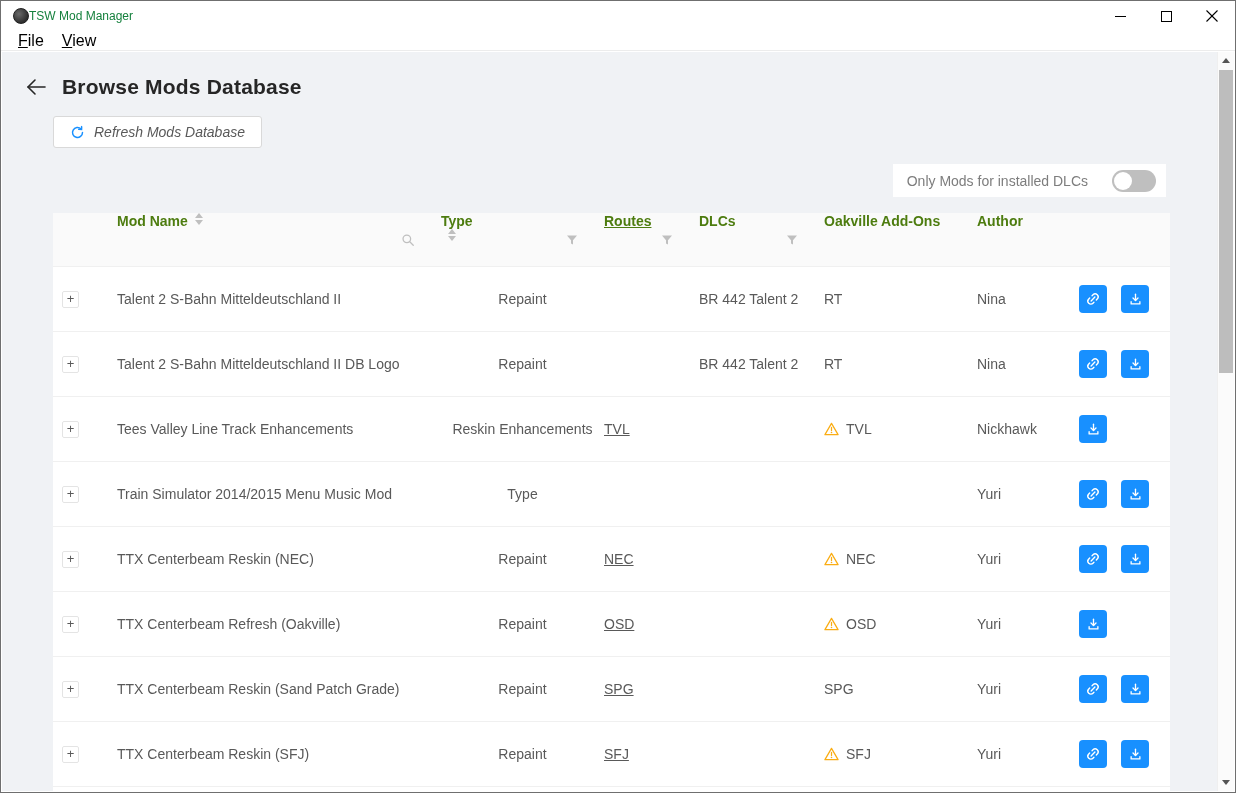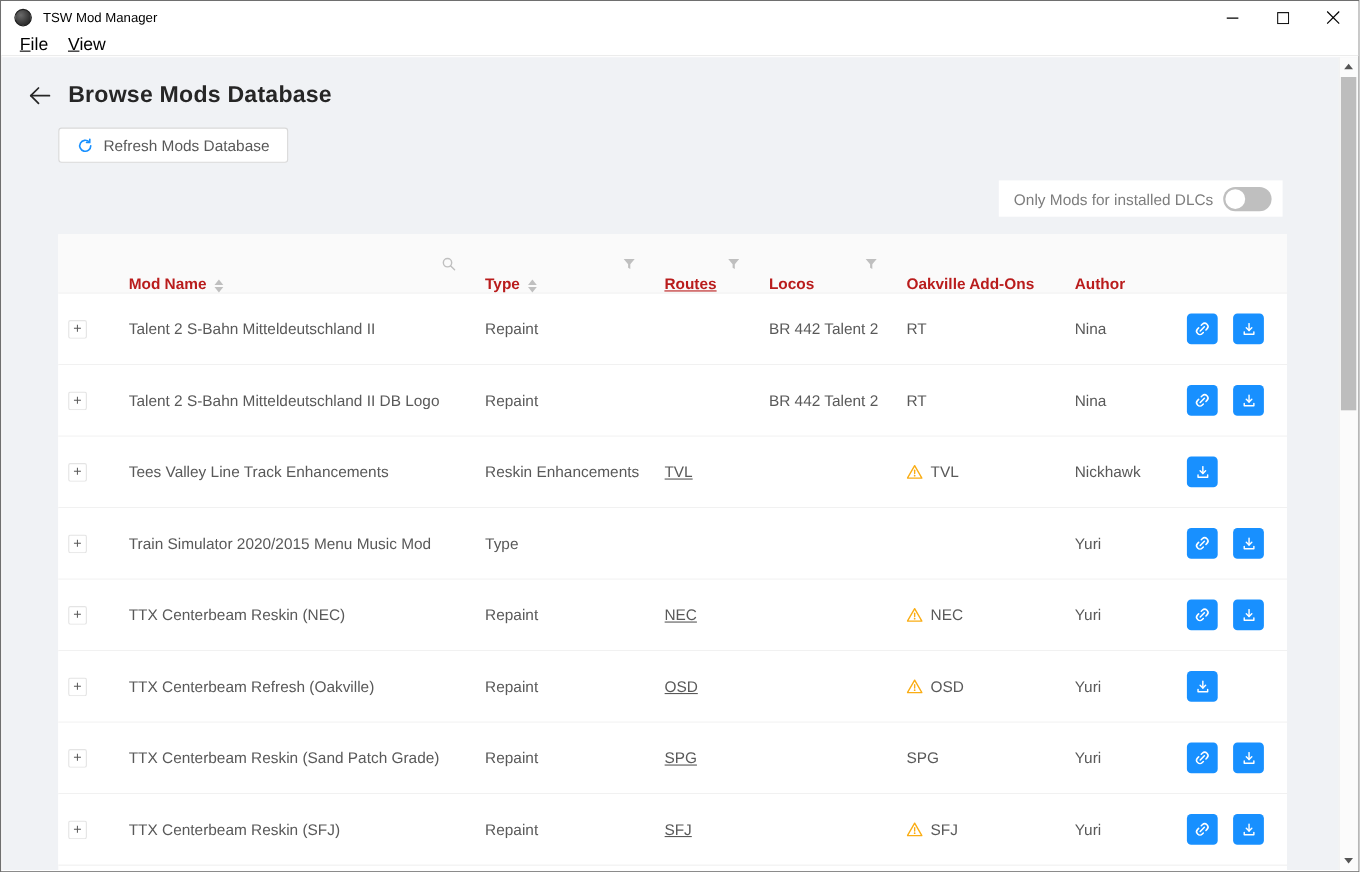--- a/index.html
+++ b/index.html
@@ -4,53 +4,53 @@
 <style>
   * { margin:0; padding:0; box-sizing:border-box; }
   html,body { width:1236px; height:793px; }
   body { font-family:"Liberation Sans", sans-serif; background:#fff; }
 
   .window { position:relative; width:1236px; height:793px; border:1px solid #6f6f6f; background:#fff; overflow:hidden; }
 
   
   .titlebar { position:absolute; top:0; left:0; right:0; height:30px; background:#fff; display:flex; align-items:center; }
   .app-icon { width:16px; height:16px; border-radius:50%; background:radial-gradient(circle at 35% 35%, #6a6a6a, #2e2e2e 70%); margin-left:12px; border:1px solid #1f1f1f; }
-  .titlebar-title { font-size:12px; color:#000000; margin-left:10px; }
+  .titlebar-title { font-size:12px; color:#15803d; }
   .win-controls { position:absolute; right:0; top:0; height:30px; display:flex; }
   .win-btn { width:46px; height:30px; display:flex; align-items:center; justify-content:center; }
 
   
   .menubar { position:absolute; top:30px; left:0; right:0; height:20px; background:#fff; border-bottom:1px solid #ececec; display:flex; align-items:center; padding-left:8px; }
   .menu-item { display:inline-block; font-size:16px; color:#000; padding:0 9px; }
   .menu-item::first-letter { text-decoration:underline; }
 
   
   .content { position:absolute; top:51px; left:1px; right:1px; bottom:1px; background:#f0f2f5; overflow:hidden;padding-left:11px; }
 
   .page-header { position:absolute; top:20px; left:23px; display:flex; align-items:center; gap:15px; height:30px; }
   .back-arrow { width:22px; height:22px; display:flex; align-items:center; justify-content:center; }
   .page-title { font-size:21px; font-weight:700; color:#262626; letter-spacing:.2px; }
 
-  .refresh-btn { position:absolute; top:64px; left:51px; height:32px; background:#fff; border:1px solid #d9d9d9; border-radius:3px; display:flex; align-items:center; gap:9px; padding:0 16px; font-size:14px; color:#595959; }
-
-  .toggle-box { position:absolute; top:112px; right:68px; height:33px; background:#fff; display:flex; align-items:center; gap:9px; padding:0 10px 0 14px; }
+  .refresh-btn { position:absolute; top:64px; left:51px; height:32px; background:#fff; border:1px solid #d9d9d9; border-radius:3px; display:flex; align-items:center; gap:9px; padding:0 16px; font-size:14px; color:#595959;font-style:italic; }
+
+  .toggle-box { position:absolute; top:112px; right:68px; height:33px; background:#fff; display:flex; align-items:center; gap:24px; padding:0 10px 0 14px; }
   .toggle-label { font-size:14px; color:#7d7d7d; }
   .switch { width:44px; height:22px; border-radius:11px; background:#bfbfbf; position:relative; }
   .switch-knob { position:absolute; top:2px; left:2px; width:18px; height:18px; border-radius:50%; background:#fff; }
 
   
   .mods-table { position:absolute; top:161px; left:51px; width:1117px; height:582px; background:#fff; }
   .thead { display:flex; align-items:center; height:54px; background:#fafafa; border-bottom:1px solid #f0f0f0; }
-  .th { position:relative; display:flex; align-items:flex-end; font-size:14px; font-weight:700; color:#b91c1c; height:100%; }
+  .th { position:relative; display:flex; align-items:flex-start; font-size:14px; font-weight:700; color:#4d7c0f; height:100%; }
   .trow { display:flex; align-items:center; height:65px; border-bottom:1px solid #f0f0f0; background:#fff; }
   .td { font-size:14px; color:#595959; display:flex; align-items:center; overflow:hidden; white-space:nowrap; }
 
   .col-expand{width:64px; justify-content:center;}
   .col-name{width:324px;}
-  .col-type{width:163px;}
+  .col-type{width:163px;flex-direction:column;}
   .col-routes{width:95px;text-decoration:underline;}
   .col-locos{width:125px;}
   .col-required{width:153px;}
   .col-author{width:88px;}
   .col-actions{width:105px; position:relative; height:100%;}
 
   .expand-btn { width:17px; height:17px; border:1px solid #e4e4e4; background:#fff; border-radius:2px; font-size:13px; line-height:14px; color:#595959; display:flex; align-items:center; justify-content:center; margin-left:-29px; }
 
   .sorter { display:inline-flex; flex-direction:column; gap:2px; margin-left:7px; }
   .tri-up { width:0; height:0; border-left:4px solid transparent; border-right:4px solid transparent; border-bottom:5px solid #bfbfbf; }
@@ -159,21 +159,21 @@
           </div>
           <div class="th col-routes">
             <span>Routes</span>
             <span class="th-icon-right">
               <svg width="12" height="12" viewBox="0 0 24 24" fill="#bfbfbf">
                 <path d="M2 3h20l-8 9.5V21l-4-2v-6.5Z"></path>
               </svg>
             </span>
           </div>
           <div class="th col-locos">
-            <span>Locos</span>
+            <span>DLCs</span>
             <span class="th-icon-right">
               <svg width="12" height="12" viewBox="0 0 24 24" fill="#bfbfbf">
                 <path d="M2 3h20l-8 9.5V21l-4-2v-6.5Z"></path>
               </svg>
             </span>
           </div>
           <div class="th col-required">
             <span>Oakville Add-Ons</span>
           </div>
           <div class="th col-author">
@@ -259,21 +259,21 @@
                   <path d="M8 9.5l4 4 4-4"></path>
                   <path d="M5 15.5v3.5h14v-3.5"></path>
                 </svg>
               </button>
             </div>
           </div>
           <div class="trow">
             <div class="td col-expand">
               <button class="expand-btn">+</button>
             </div>
-            <div class="td col-name">Train Simulator 2020/2015 Menu Music Mod</div>
+            <div class="td col-name">Train Simulator 2014/2015 Menu Music Mod</div>
             <div class="td col-type">Type</div>
             <div class="td col-routes"></div>
             <div class="td col-locos"></div>
             <div class="td col-required"></div>
             <div class="td col-author">Yuri</div>
             <div class="td col-actions">
               <button class="action-btn action-pos1">
                 <svg width="16" height="16" viewBox="0 0 24 24" style="transform:rotate(-45deg)" fill="none" stroke="#fff" stroke-width="2.1" stroke-linecap="round">
                   <path d="M14.5 7.5h2a4.5 4.5 0 0 1 0 9h-2"></path>
                   <path d="M9.5 16.5h-2a4.5 4.5 0 0 1 0-9h2"></path>

